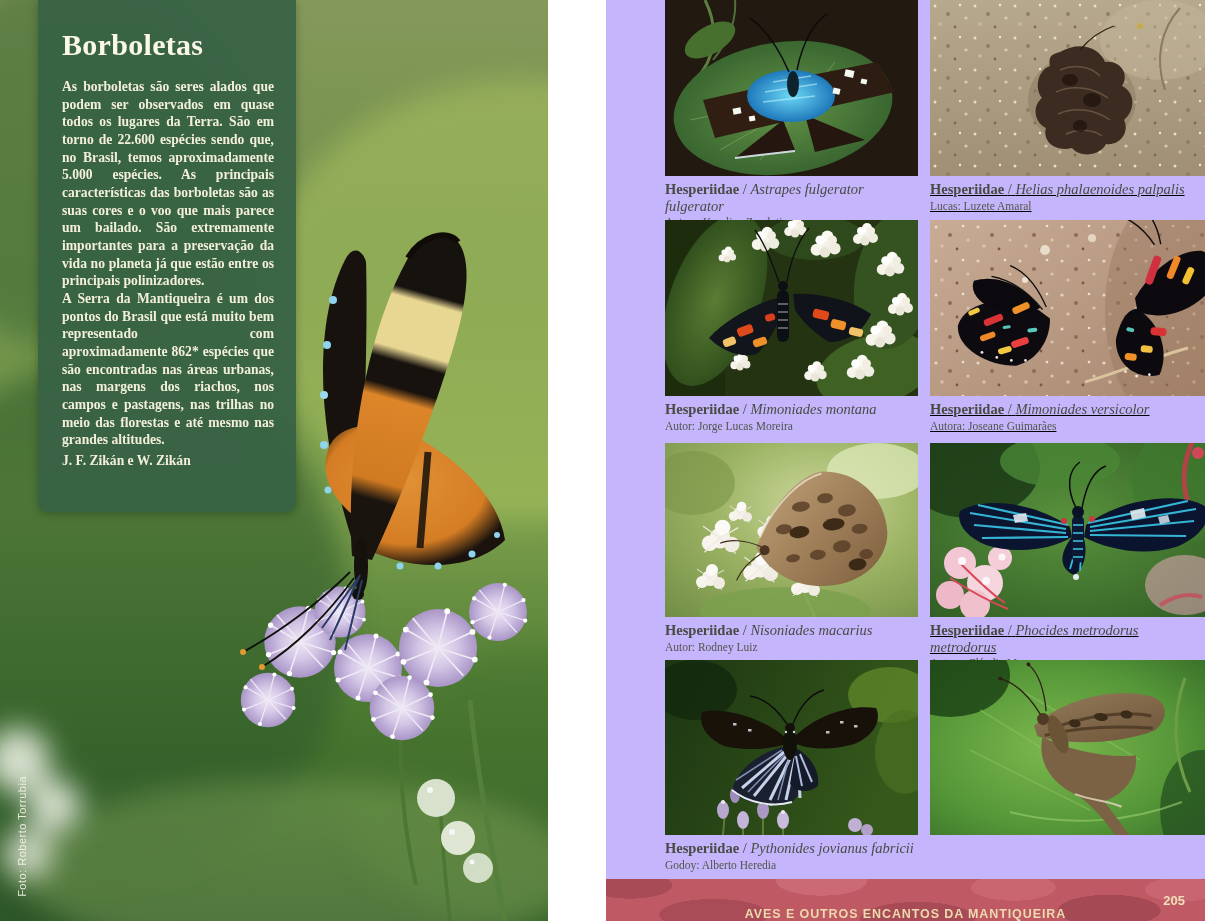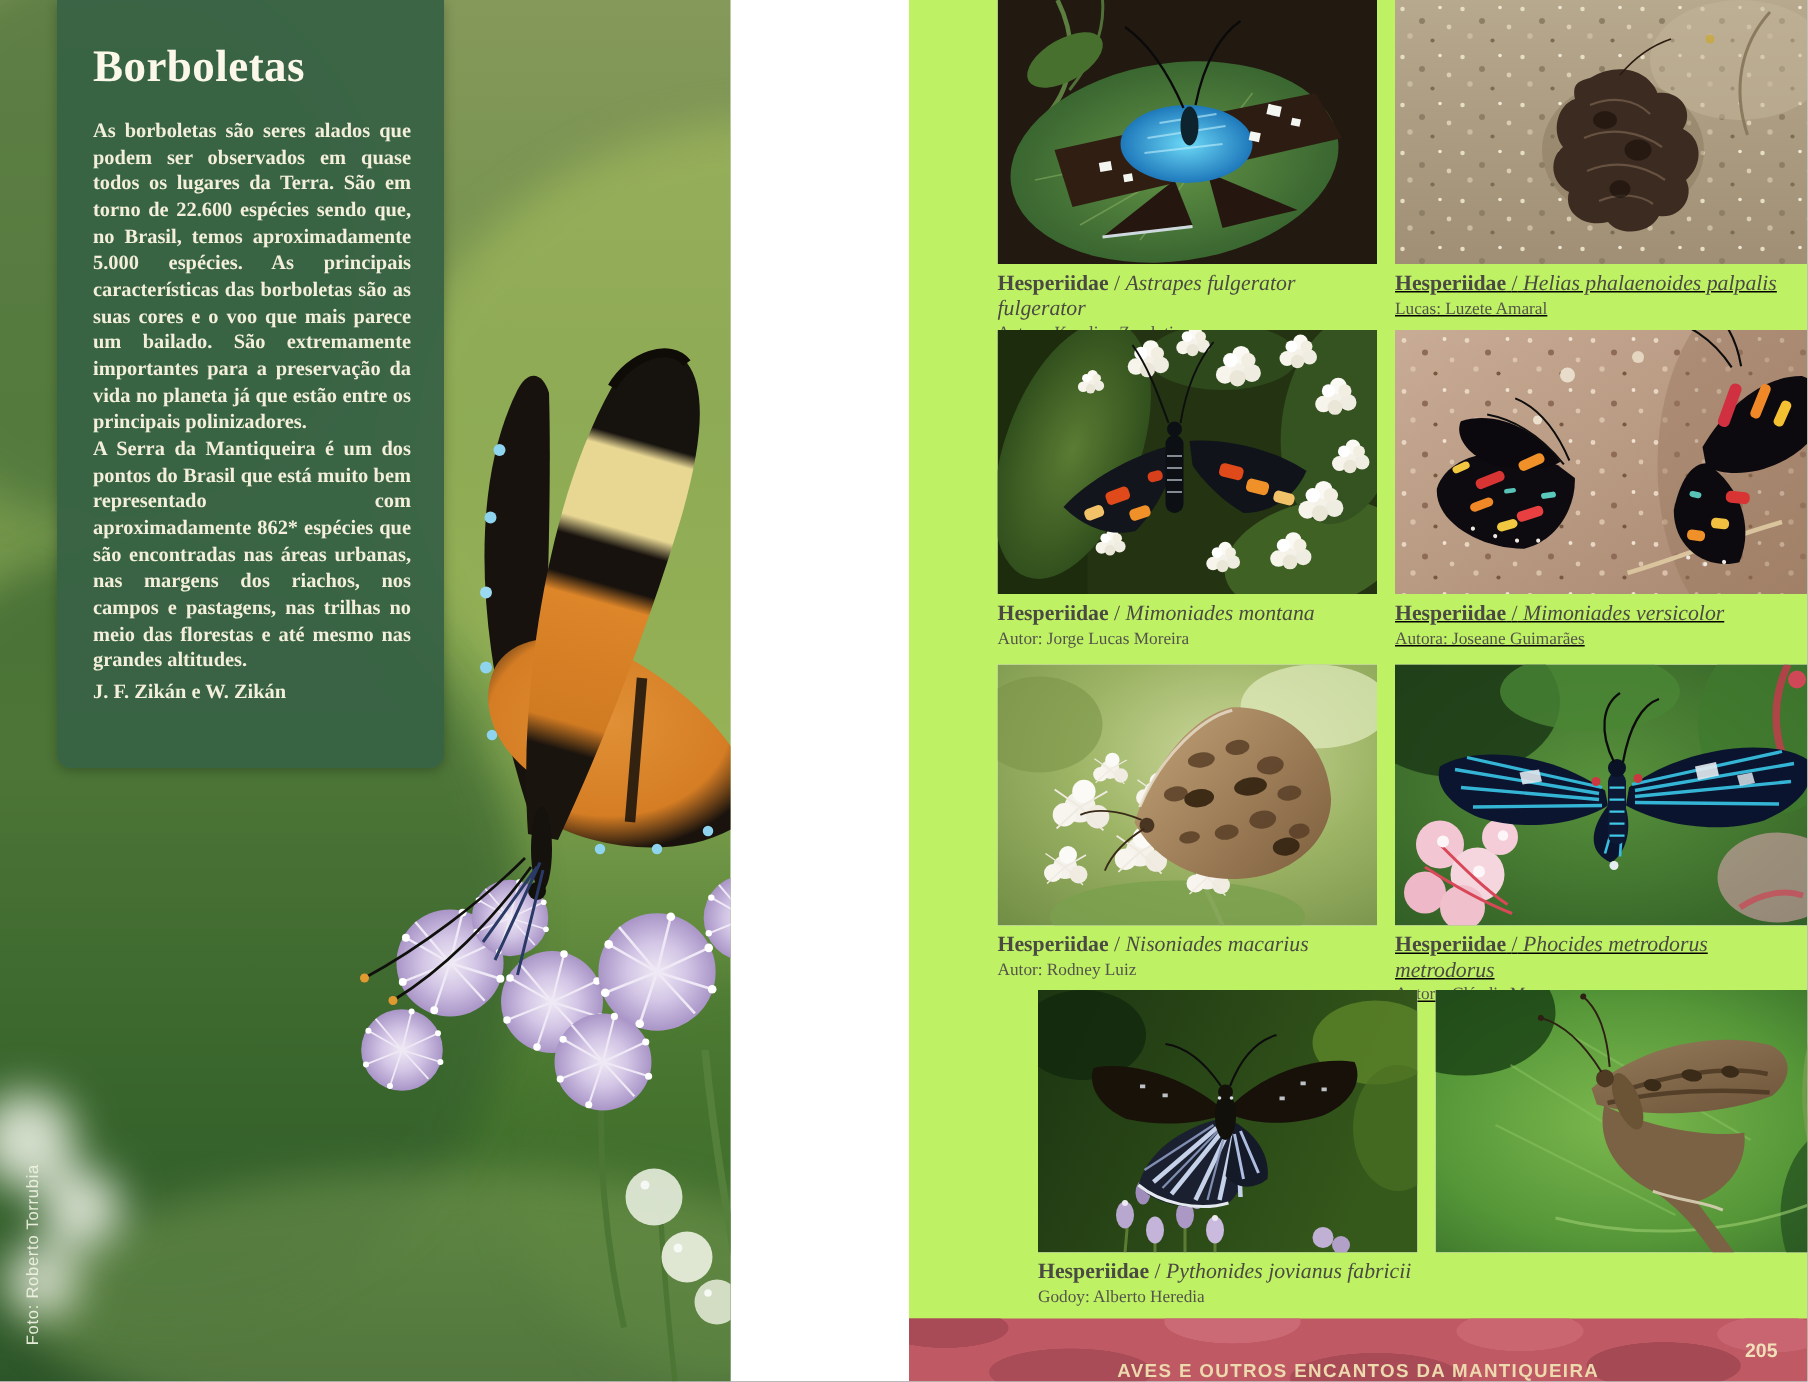--- a/index.html
+++ b/index.html
@@ -2,21 +2,21 @@
 <html><head>
 <meta charset="utf-8">
 <style>
   * { box-sizing: border-box; }
   html,body { margin:0; padding:0; background:#888; }
   .spread {
     position:relative; width:1205px; height:921px; overflow:hidden;
     background:#ffffff; font-family:"Liberation Serif", serif;
   }
   
-  .left-page { position:absolute; left:0; top:0; width:487px; height:921px; overflow:hidden; }
+  .left-page { position:absolute; left:0; top:0; width:548px; height:921px; overflow:hidden; }
   .left-page svg { display:block; width:606px; height:921px; }
   .info-panel {
     position:absolute; left:38px; top:0; width:258px; height:512px;
     background:rgba(56,99,69,0.96);
     border-radius:0 0 9px 9px;
     padding:18px 22px 0 24px;
     color:#f3efdb; overflow:hidden;
     box-shadow:0 2px 8px rgba(0,0,0,0.25);
   }
   .panel-title { font-size:30px; font-weight:bold; letter-spacing:0.3px; margin:10px 0 16px 0; color:#fbf8ea; }
@@ -24,30 +24,30 @@
   .panel-text + .panel-text { margin-top:0; }
   .panel-footnote { font-size:13.6px; line-height:1.3; font-weight:bold; margin-top:16px; text-align:left; }
   .panel-footnote-authors { font-size:13.6px; font-weight:bold; margin-top:4px; }
   .photo-credit {
     position:absolute; left:16px; bottom:24px;
     writing-mode:vertical-rl; transform:rotate(180deg);
     font-family:"Liberation Sans", sans-serif;
     font-size:11px; color:#eef2e2; letter-spacing:0.5px; opacity:0.95;
   }
   
-  .right-page { position:absolute; left:606px; top:0; width:599px; height:919px; background:#bef264; }
+  .right-page { position:absolute; left:606px; top:0; width:599px; height:919px; background:#c4b5fd; }
   .card { position:absolute; }
   .card .photo { width:100%; overflow:hidden; background:#ccc; }
   .card .photo svg { display:block; width:100%; height:100%; }
   .col1 { left:59px;  width:253px; }
   .col2 { left:324px; width:275px;text-decoration:underline; }
   .row1 { top:0; }    .row1 .photo { height:176px; }
   .row2 { top:220px;} .row2 .photo { height:176px; }
   .row3 { top:443px;} .row3 .photo { height:174px; }
-  .row4 { top:660px;margin-left:27px;} .row4 .photo { height:175px; }
+  .row4 { top:660px;} .row4 .photo { height:175px; }
   .caption { margin-top:5px; color:#4b4a42; }
   .caption-line1 { font-size:14.5px; line-height:1.15; }
   .cap-family { font-weight:bold; }
   .cap-species { font-style:italic; }
   .cap-credit { font-size:11.5px; color:#55544b; margin-top:2px; line-height:1.1; }
   
   .footer {
     position:absolute; left:0; top:879px; width:599px; height:42px;
     background-color:#bf5963;
     background-image:

